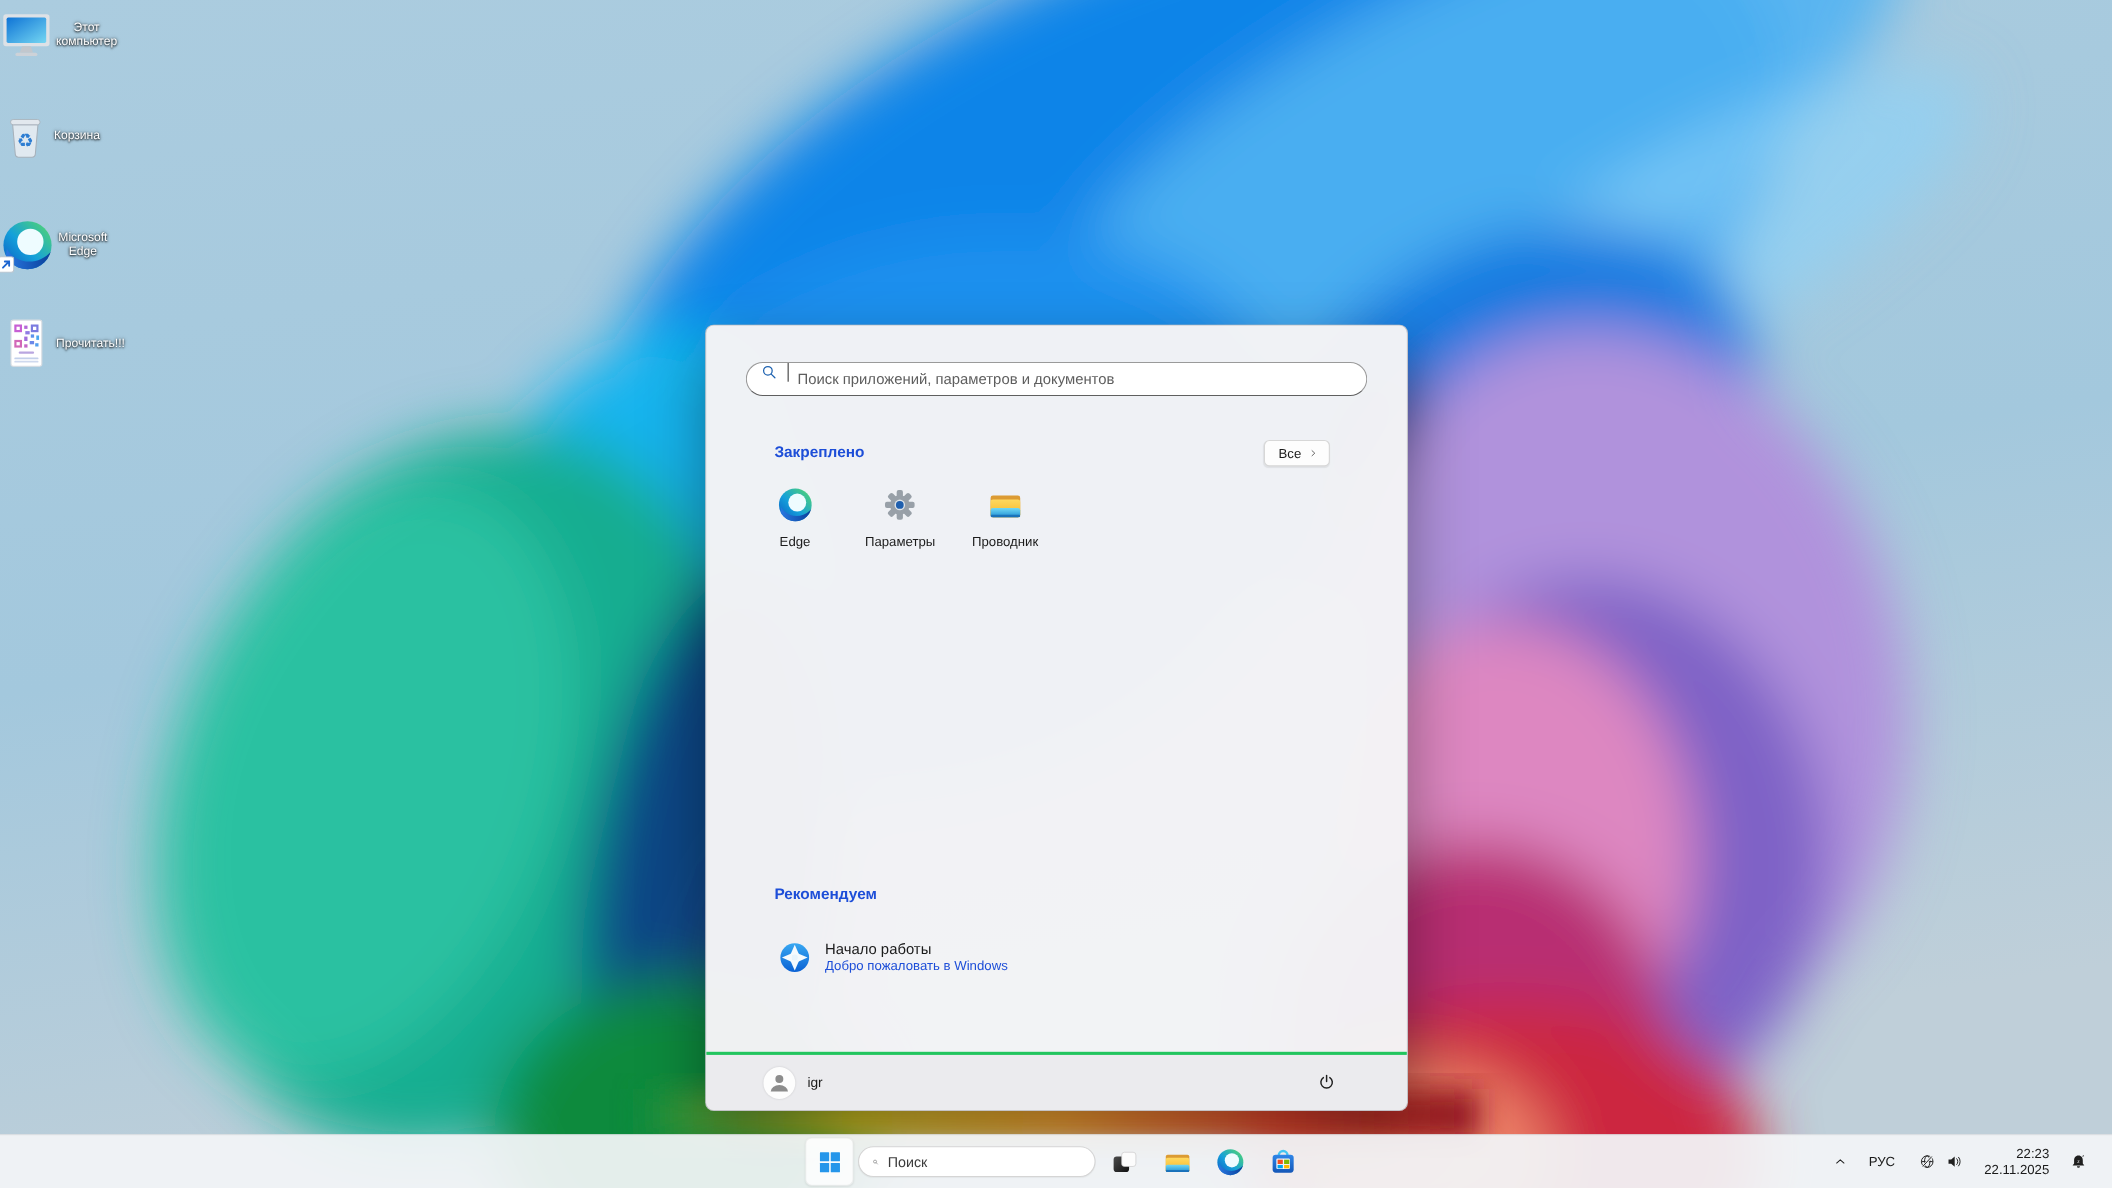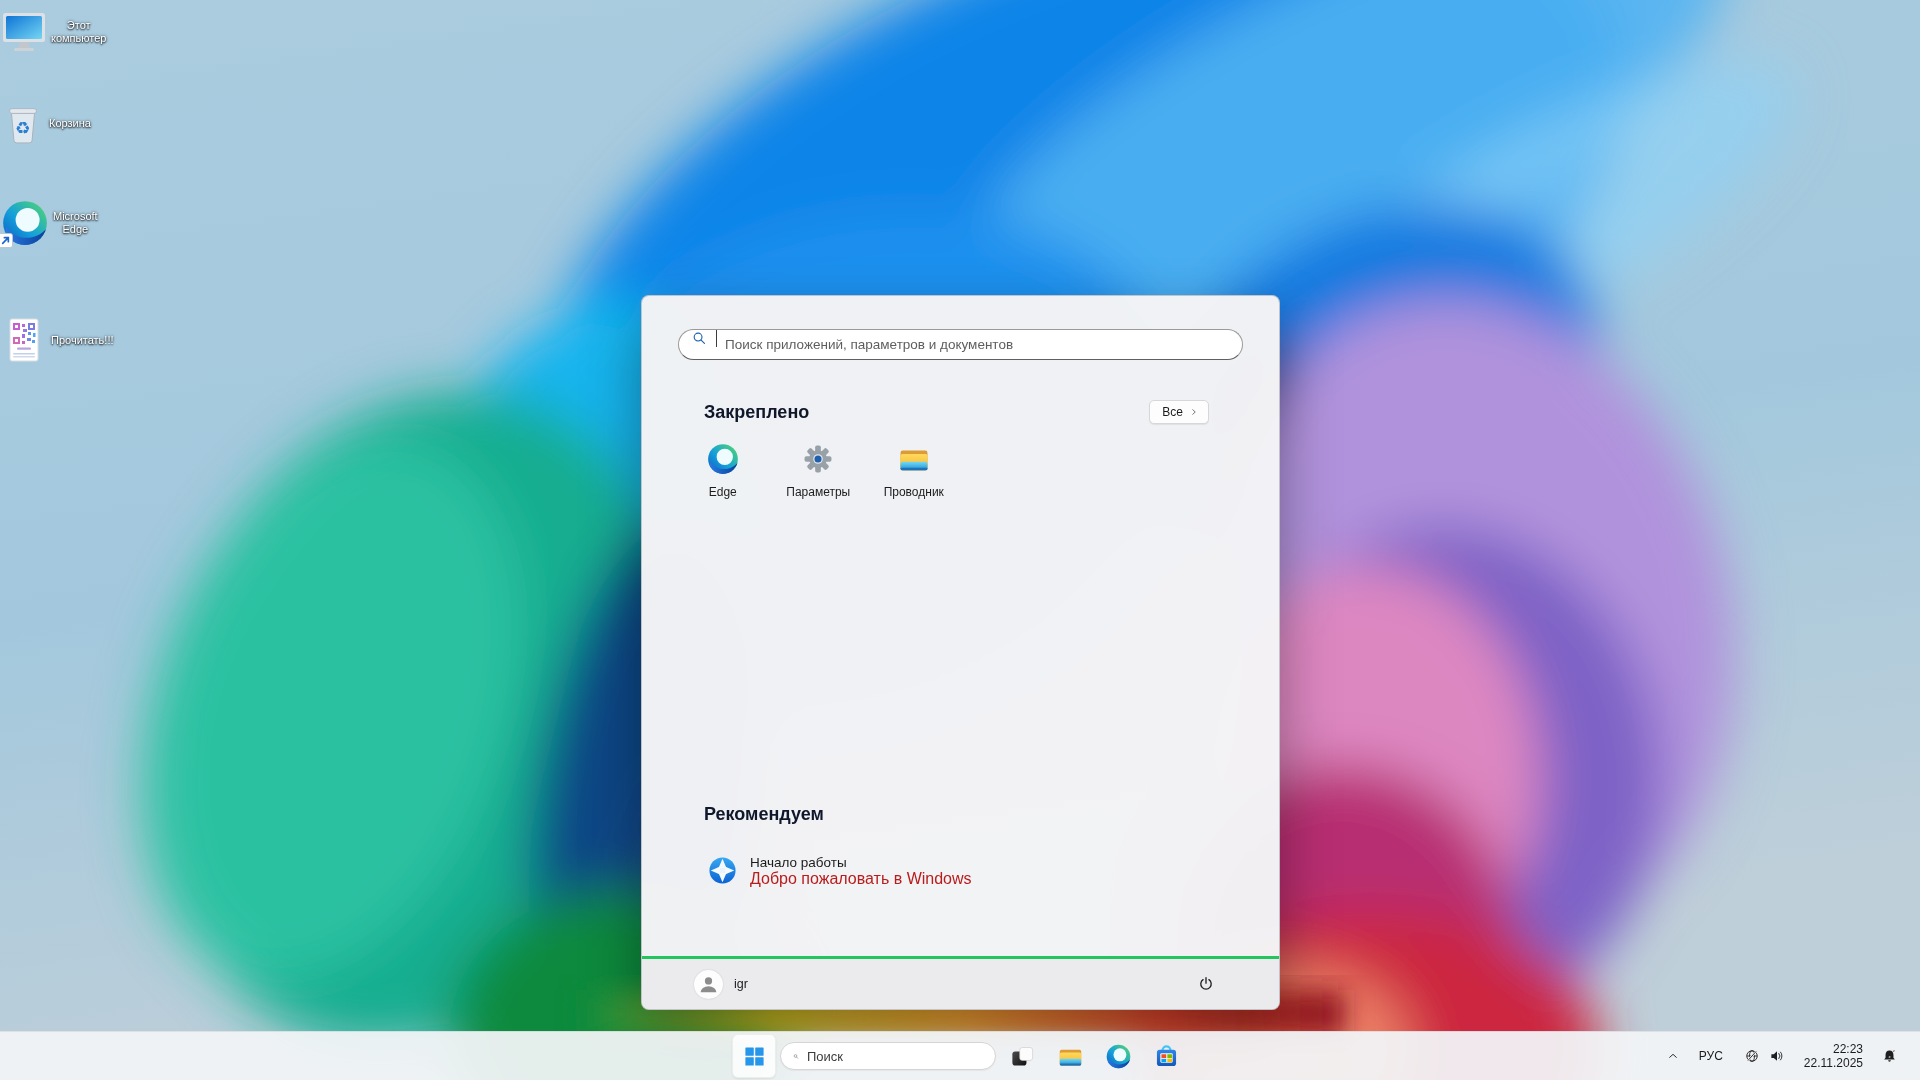--- a/index.html
+++ b/index.html
@@ -21,33 +21,33 @@
               background:rgba(243,243,245,.985);border:1px solid rgba(110,110,118,.35);
               border-radius:8px;box-shadow:0 26px 58px rgba(0,0,0,.38);box-sizing:border-box;}
   .sm-search{position:absolute;left:36px;right:36px;top:33px;height:31px;background:#fff;
              border:1px solid #9a9a9a;border-bottom:1px solid #5f5f5f;border-radius:16px;
              display:flex;padding:0 12px;gap:8px;box-sizing:border-box;}
   .sm-search svg{flex:0 0 auto;color:#1e62b0;}
   .caret{width:1px;height:17px;background:#3c3c3c;flex:0 0 auto;}
   .sm-search input{flex:1;border:none;outline:none;background:transparent;font-size:13.5px;
              color:#1b1b1b;font-family:"Liberation Sans",sans-serif;padding:0;}
   .sm-search input::placeholder{color:#5e5e5e;opacity:1;}
-  .sm-h{position:absolute;left:62px;font-size:18px;font-weight:700;color:#0f172a;}
+  .sm-h{position:absolute;left:62px;font-size:14px;font-weight:700;color:#1d4ed8;}
   .all-btn{position:absolute;right:70px;top:104px;height:24px;display:flex;align-items:center;
            gap:6px;padding:0 9px 0 12px;background:#fdfdfd;border:1px solid #d7d7d7;
            border-radius:5px;box-shadow:0 1px 1px rgba(0,0,0,.07);font-size:12px;color:#1b1b1b;
            box-sizing:border-box;cursor:pointer;}
   .pin-grid{position:absolute;left:33px;top:136px;display:grid;grid-template-columns:repeat(6,95.5px);}
   .pin-tile{height:86px;display:flex;flex-direction:column;align-items:center;
             padding-top:10px;box-sizing:border-box;border-radius:6px;cursor:pointer;}
   .pin-tile .lbl{margin-top:9px;font-size:12px;color:#1c1c1c;}
   .rec-item{position:absolute;left:46px;top:546px;width:320px;height:56px;display:flex;
             align-items:center;gap:11px;padding-left:18px;border-radius:6px;cursor:pointer;box-sizing:border-box;}
   .rec-item .t1{font-size:13.5px;color:#1b1b1b;line-height:17px;}
-  .rec-item .t2{font-size:16px;color:#b91c1c;line-height:15px;}
+  .rec-item .t2{font-size:12px;color:#1d4ed8;line-height:15px;}
   .sm-footer{position:absolute;left:0;right:0;bottom:0;height:53px;background:#ebebee;
              border-top:3px solid #22c55e;border-radius:0 0 8px 8px;display:flex;
              align-items:center;justify-content:space-between;padding:0 56px 0 52px;box-sizing:border-box;}
   .user-chip{display:flex;align-items:center;gap:11px;cursor:pointer;}
   .avatar{width:29px;height:29px;border-radius:50%;background:#fdfdfd;display:flex;
           align-items:center;justify-content:center;overflow:hidden;box-shadow:0 0 2px rgba(0,0,0,.15);}
   .user-name{font-size:12.5px;color:#1b1b1b;}
   .power-btn{width:34px;height:34px;border-radius:5px;display:flex;align-items:center;
              justify-content:center;cursor:pointer;}
 
@@ -332,21 +332,21 @@
       <svg width="50" height="50">
           <use href="#sym-edge"></use>
         </svg>
       <svg class="badge" width="15" height="15" viewBox="0 0 16 16">
         <rect x="0.5" y="0.5" width="15" height="15" rx="2.5" fill="#fff" stroke="#b9c2cc"></rect>
         <path d="M5 11 L11 5 M6.8 5 H11 V9.2" stroke="#1e66d0" stroke-width="1.8" fill="none" stroke-linecap="round"></path>
       </svg>
     </span>
     <span class="desk-label">Microsoft Edge</span>
   </div>
-  <div class="desk-item" style="top:316px">
+  <div class="desk-item" style="top:288px">
     <span class="ic">
       <svg width="48" height="48">
           <use href="#sym-qrdoc"></use>
         </svg>
     </span>
     <span class="desk-label">Прочитать!!!</span>
   </div>
 </div>
 
 <div class="start-menu">

